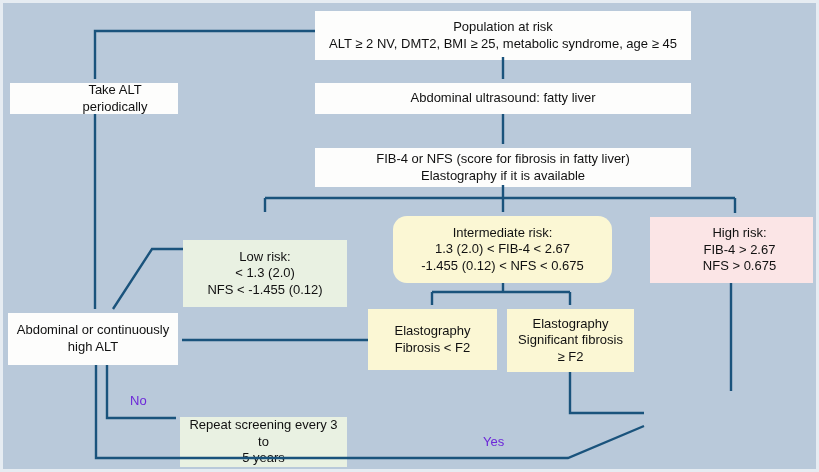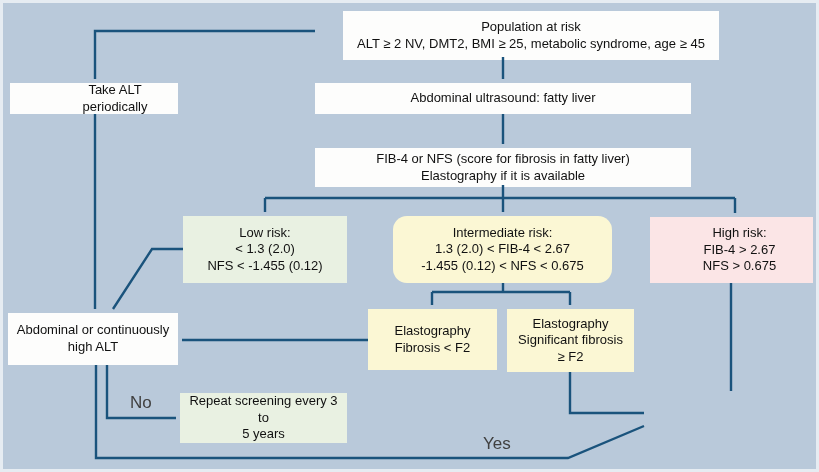--- a/index.html
+++ b/index.html
@@ -19,40 +19,40 @@
   .node{
     position:absolute;
     display:flex;align-items:center;justify-content:center;
     text-align:center;
     font-size:13px;line-height:1.28;color:#111;
     white-space:pre-line;
     box-sizing:border-box;
     padding:2px 4px;
   }
   .white{background:var(--white,#fdfdfc);}
-  .green{background:var(--green,#e9f1e2);}
+  .green{background:var(--green,#e9f1e2);margin-top:24px;}
   .yellow{background:var(--yellow,#fbf7d4);}
   .pink{background:var(--pink,#fbe5e6);padding-left:20px;}
 
-  .n-population{left:312px;top:8px;width:376px;height:49px;margin-left:28px;}
+  .n-population{left:312px;top:8px;width:376px;height:49px;}
   .n-take-alt{left:7px;top:80px;width:168px;height:31px;padding-left:46px;}
   .n-ultrasound{left:312px;top:80px;width:376px;height:31px;}
   .n-fib4{left:312px;top:145px;width:376px;height:39px;}
   .n-low-risk{left:180px;top:213px;width:164px;height:67px;}
   .n-intermediate{left:390px;top:213px;width:219px;height:67px;border-radius:14px;}
   .n-high-risk{left:647px;top:214px;width:163px;height:66px;}
   .n-repeatedly{left:5px;top:310px;width:170px;height:52px;}
   .n-elasto-low{left:365px;top:306px;width:129px;height:61px;}
   .n-elasto-sig{left:504px;top:306px;width:127px;height:63px;}
   .n-repeat-screening{left:177px;top:390px;width:167px;height:50px;}
   .n-refer{left:645px;top:392px;width:165px;height:47px;}
 
   .edge-label{
     position:absolute;
-    font-size:17px;color:#404040;
+    font-size:13px;color:#6d28d9;
     background:transparent;
   }
   .lbl-no{left:127px;top:390px;}
   .lbl-yes{left:480px;top:431px;}
 
   svg.arrows{position:absolute;left:0;top:0;pointer-events:none;}
   svg.arrows path{fill:none;stroke:var(--arrow,#1a537c);stroke-width:2.4px;}
 </style>
 </head>
 <body>

